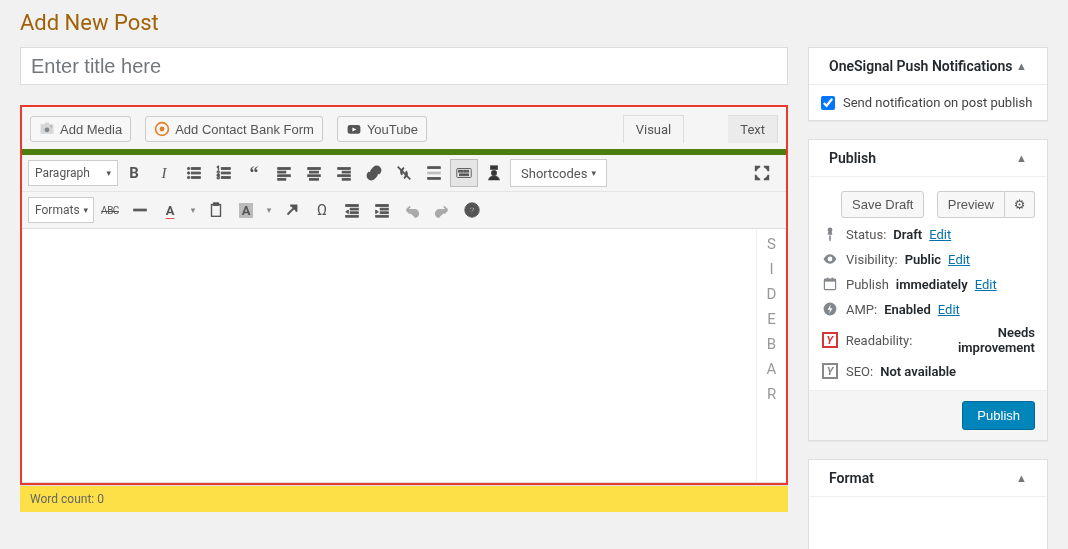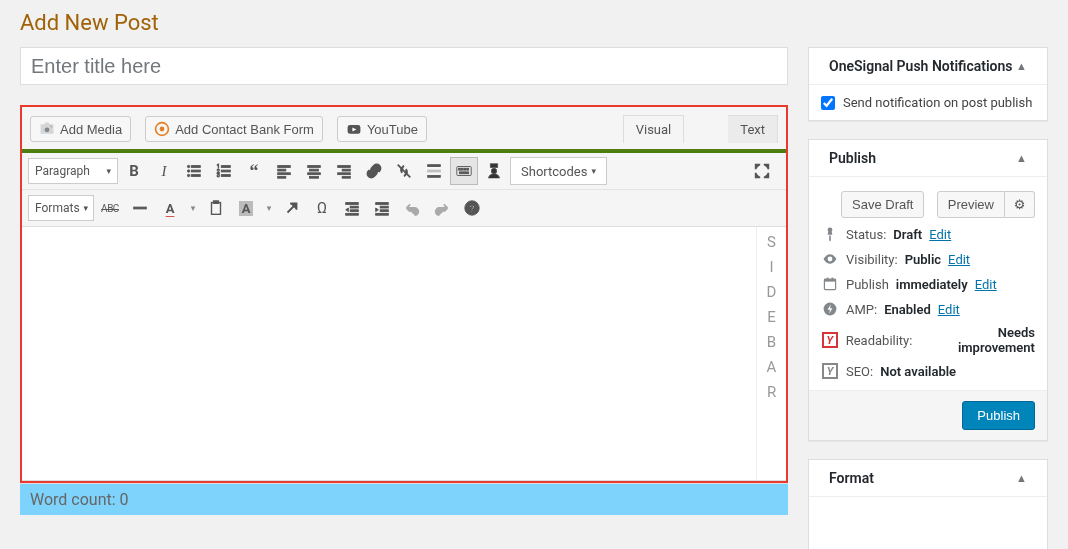--- a/index.html
+++ b/index.html
@@ -16,41 +16,41 @@
   .editor-zone { margin-top: 20px; border: 2px solid #e83a2e; position: relative; background:#f5f5f5; }
   .editor-top-row { display: flex; align-items: center; padding: 8px 8px 6px 8px; gap:14px; }
   .wp-btn { display:inline-flex; align-items:center; gap:5px; background:#f7f7f7; border:1px solid #ccc; border-radius:3px; padding:4px 8px; font-size:13px; color:#555; cursor:pointer; }
   .wp-btn .bicon{ width:16px;height:16px; display:flex;align-items:center;justify-content:center;color:#82878c;}
   .orange-icon{ color:#e67e22 !important; }
   .tabs { margin-left:auto; display:flex;}
   .etab{ padding:6px 12px; border:1px solid #ddd; border-bottom:none; background:#f5f5f5; color:#555; cursor:pointer; font-size:13px;margin-left:44px;}
   .etab.active{ background:#ebebeb; }
   .etab + .etab{ border-left:none;}
 
-  .mce-toolbar-wrap{ background:#f5f5f5; border-top:4px solid #4d7c0f; border-bottom:1px solid #ddd;}
+  .mce-toolbar-wrap{ background:#f5f5f5; border-top:6px solid #4d7c0f; border-bottom:1px solid #ddd;}
   .mce-row{ display:flex; align-items:center; gap:2px; padding:4px 6px; flex-wrap:nowrap;}
   .mce-row + .mce-row{ border-top:1px solid #e5e5e5;}
   .mce-select{ border:1px solid #ccc; background:#fff; font-size:12px; padding:3px 6px; height:26px; display:flex; align-items:center; gap:4px; cursor:pointer; color:#555;}
   .mce-select.paragraph{ width:90px; justify-content:space-between;}
   .mce-select.formats{ width:66px; justify-content:space-between;}
   .mce-btn{ width:28px; height:28px; display:flex; align-items:center; justify-content:center; border:1px solid transparent; color:#555; cursor:pointer; position:relative;}
   .mce-btn.on{ background:#e5e5e5; border-color:#bbb;}
   .mce-btn svg{ width:18px;height:18px; fill:currentColor; stroke:currentColor;}
   .mce-btn.wide{ width:auto; padding:0 10px; border:1px solid #ccc; background:#fff; gap:4px;}
   .mce-spacer{ flex:1;}
   .dfw-btn{ margin-right:4px;}
   .underline-a{ text-decoration:underline; text-decoration-color:#d9534f; text-underline-offset:3px; font-weight:bold;}
   .bg-a{ background:#bbb; padding:0 3px; font-weight:bold;}
 
   .editor-body{ display:flex; background:#fff; height:254px; border-bottom:1px solid #ddd;}
   .editor-content{ flex:1; padding:10px;}
   .sidebar-strip{ width:30px; border-left:1px solid #eee; display:flex; flex-direction:column; align-items:center; justify-content:flex-start; padding-top:8px; gap:10px; color:#999; font-size:15px; letter-spacing:0;}
   .sidebar-strip span{ line-height:1;}
 
-  .editor-footer{ background:#7dd3fc; border-top:1px solid #ddd; padding:6px 10px; font-size:16px; color:#666;}
+  .editor-footer{ background:#fde047; border-top:1px solid #ddd; padding:6px 10px; font-size:12px; color:#666;}
 
   
   .postbox{ background:#fff; border:1px solid #ddd; margin-bottom:18px; box-shadow:0 1px 1px rgba(0,0,0,.04);}
   .postbox-header{ display:flex; align-items:center; justify-content:space-between; padding:10px 20px; border-bottom:1px solid #eee; font-weight:600; font-size:14px; cursor:pointer;}
   .postbox-header .tri{ color:#72777c; font-size:11px;}
   .postbox-body{ padding:10px 12px; font-size:13px; color:#444;}
   .cb-row{ display:flex; align-items:center; gap:8px;}
   .cb-row input{ width:14px;height:14px;}
 
   .pub-row{ display:flex; align-items:center; gap:7px; margin:7px 0; color:#555;}

